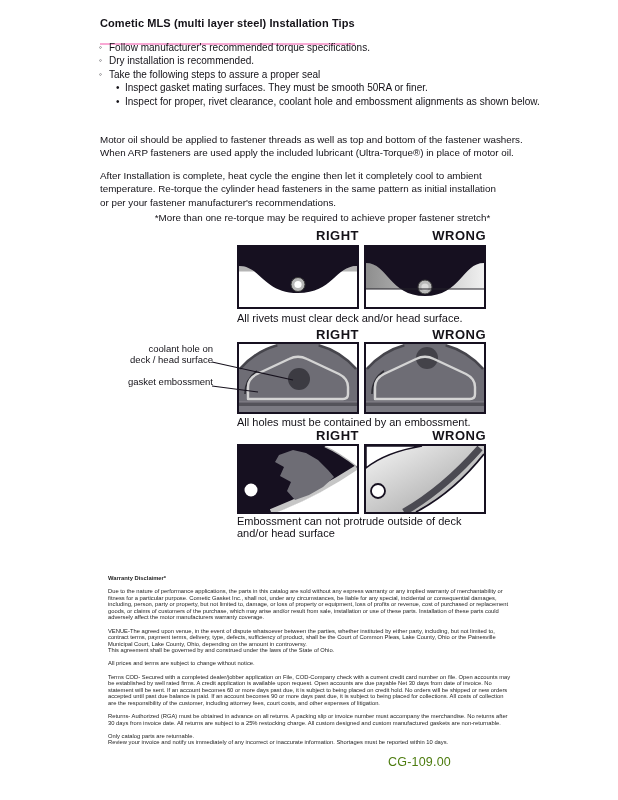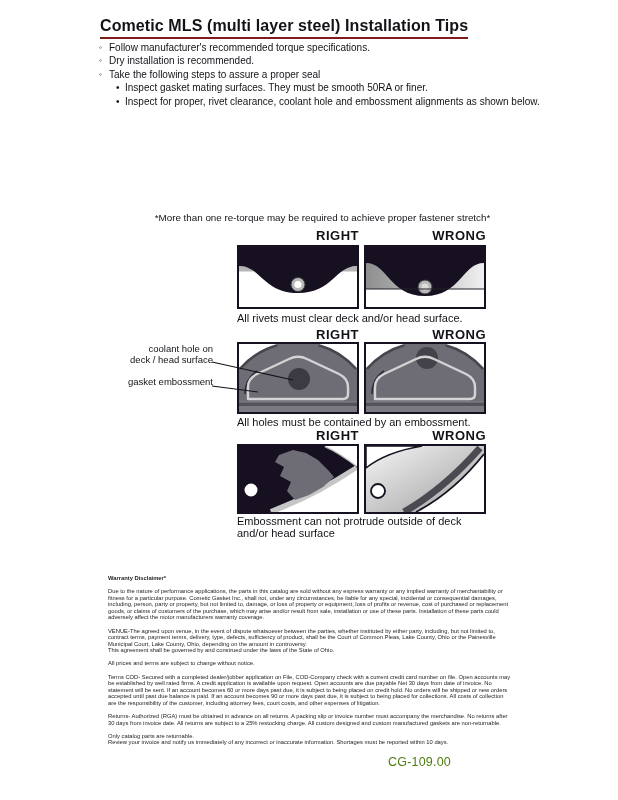--- a/index.html
+++ b/index.html
@@ -1,20 +1,20 @@
 <!DOCTYPE html>
 <html><head>
 <meta charset="utf-8">
 <style>
   html,body{margin:0;padding:0;background:#ffffff;}
   .page{position:relative;width:618px;height:800px;background:#ffffff;
         font-family:"Liberation Sans",sans-serif;color:#141218;overflow:hidden;}
 
-  .title{position:absolute;left:100px;top:17px;font-size:16px;font-weight:bold;
-         border-bottom:2px solid #7f1d1d;padding-bottom:2px;letter-spacing:.1px;}
+  .title{position:absolute;left:100px;top:17px;font-size:11px;font-weight:bold;
+         border-bottom:2px solid #f9a8d4;padding-bottom:14px;letter-spacing:.1px;}
 
   .tips{position:absolute;left:99px;top:41px;font-size:10px;line-height:13.4px;}
   .tip-row{display:flex;}
   .tip-marker{width:10px;flex:0 0 10px;text-align:left;}
   .tip-row.main .tip-marker{font-size:8.5px;line-height:13.4px;}
   .tip-row.sub{margin-left:17px;}
   .tip-row.sub .tip-marker{font-size:10px;width:9px;flex:0 0 9px;}
 
   .diesel-h{position:absolute;left:100px;top:115px;font-size:12.5px;font-weight:bold;}
   .body-text{position:absolute;left:100px;width:445px;font-size:9.8px;line-height:13.3px;white-space:pre-line;}
@@ -59,20 +59,25 @@
     <div class="tip-row sub">
       <span class="tip-marker">•</span>
       <span>Inspect gasket mating surfaces.  They must be smooth 50RA or finer.</span>
     </div>
     <div class="tip-row sub">
       <span class="tip-marker">•</span>
       <span>Inspect for proper, rivet clearance, coolant hole and embossment alignments as shown below.</span>
     </div>
   </div>
 
+  <div class="body-text p1">Motor oil should be applied to fastener threads as well as top and bottom of the fastener washers.
+When ARP fasteners are used apply the included lubricant (Ultra-Torque®) in place of motor oil.</div>
+  <div class="body-text p2">After Installation is complete, heat cycle the engine then let it completely cool to ambient
+temperature. Re-torque the cylinder head fasteners in the same pattern as initial installation
+or per your fastener manufacturer's recommendations.</div>
   <div class="body-text note">*More than one re-torque may be required to achieve proper fastener stretch*</div>
 
   <div class="fig-label" style="left:237px;top:228px">RIGHT</div>
   <div class="fig-label" style="left:364px;top:228px">WRONG</div>
 
   <div class="figure" style="left:237px;top:245px">
     <svg width="122" height="64" viewBox="0 0 122 64">
       <rect x="0" y="0" width="122" height="64" fill="#ffffff"></rect>
       <path d="M2,21 L48,26.5 L2,26.5 Z" fill="#b5b5b5"></path>
       <path d="M120,21 L74,26.5 L120,26.5 Z" fill="#b5b5b5"></path>

